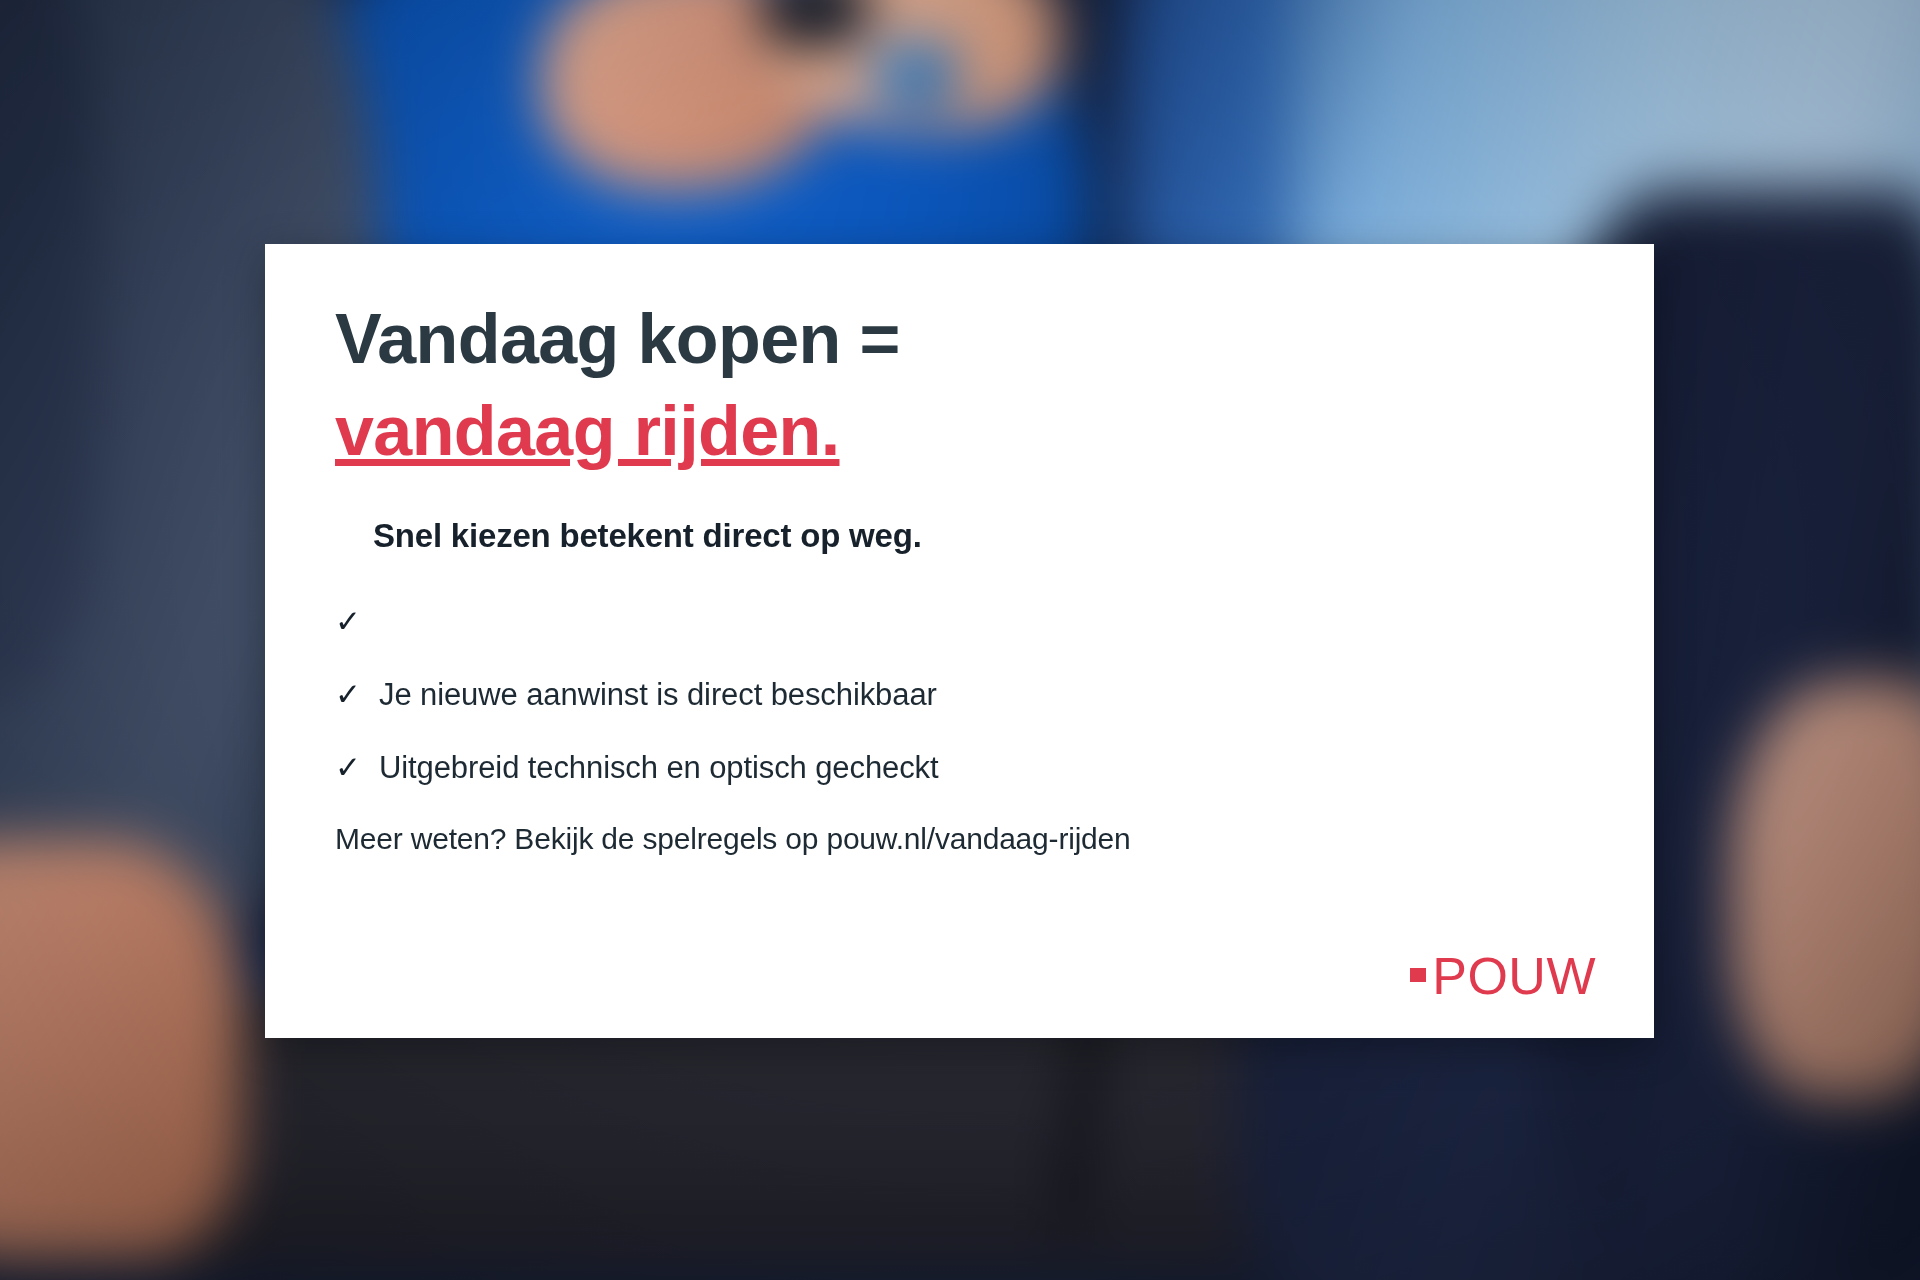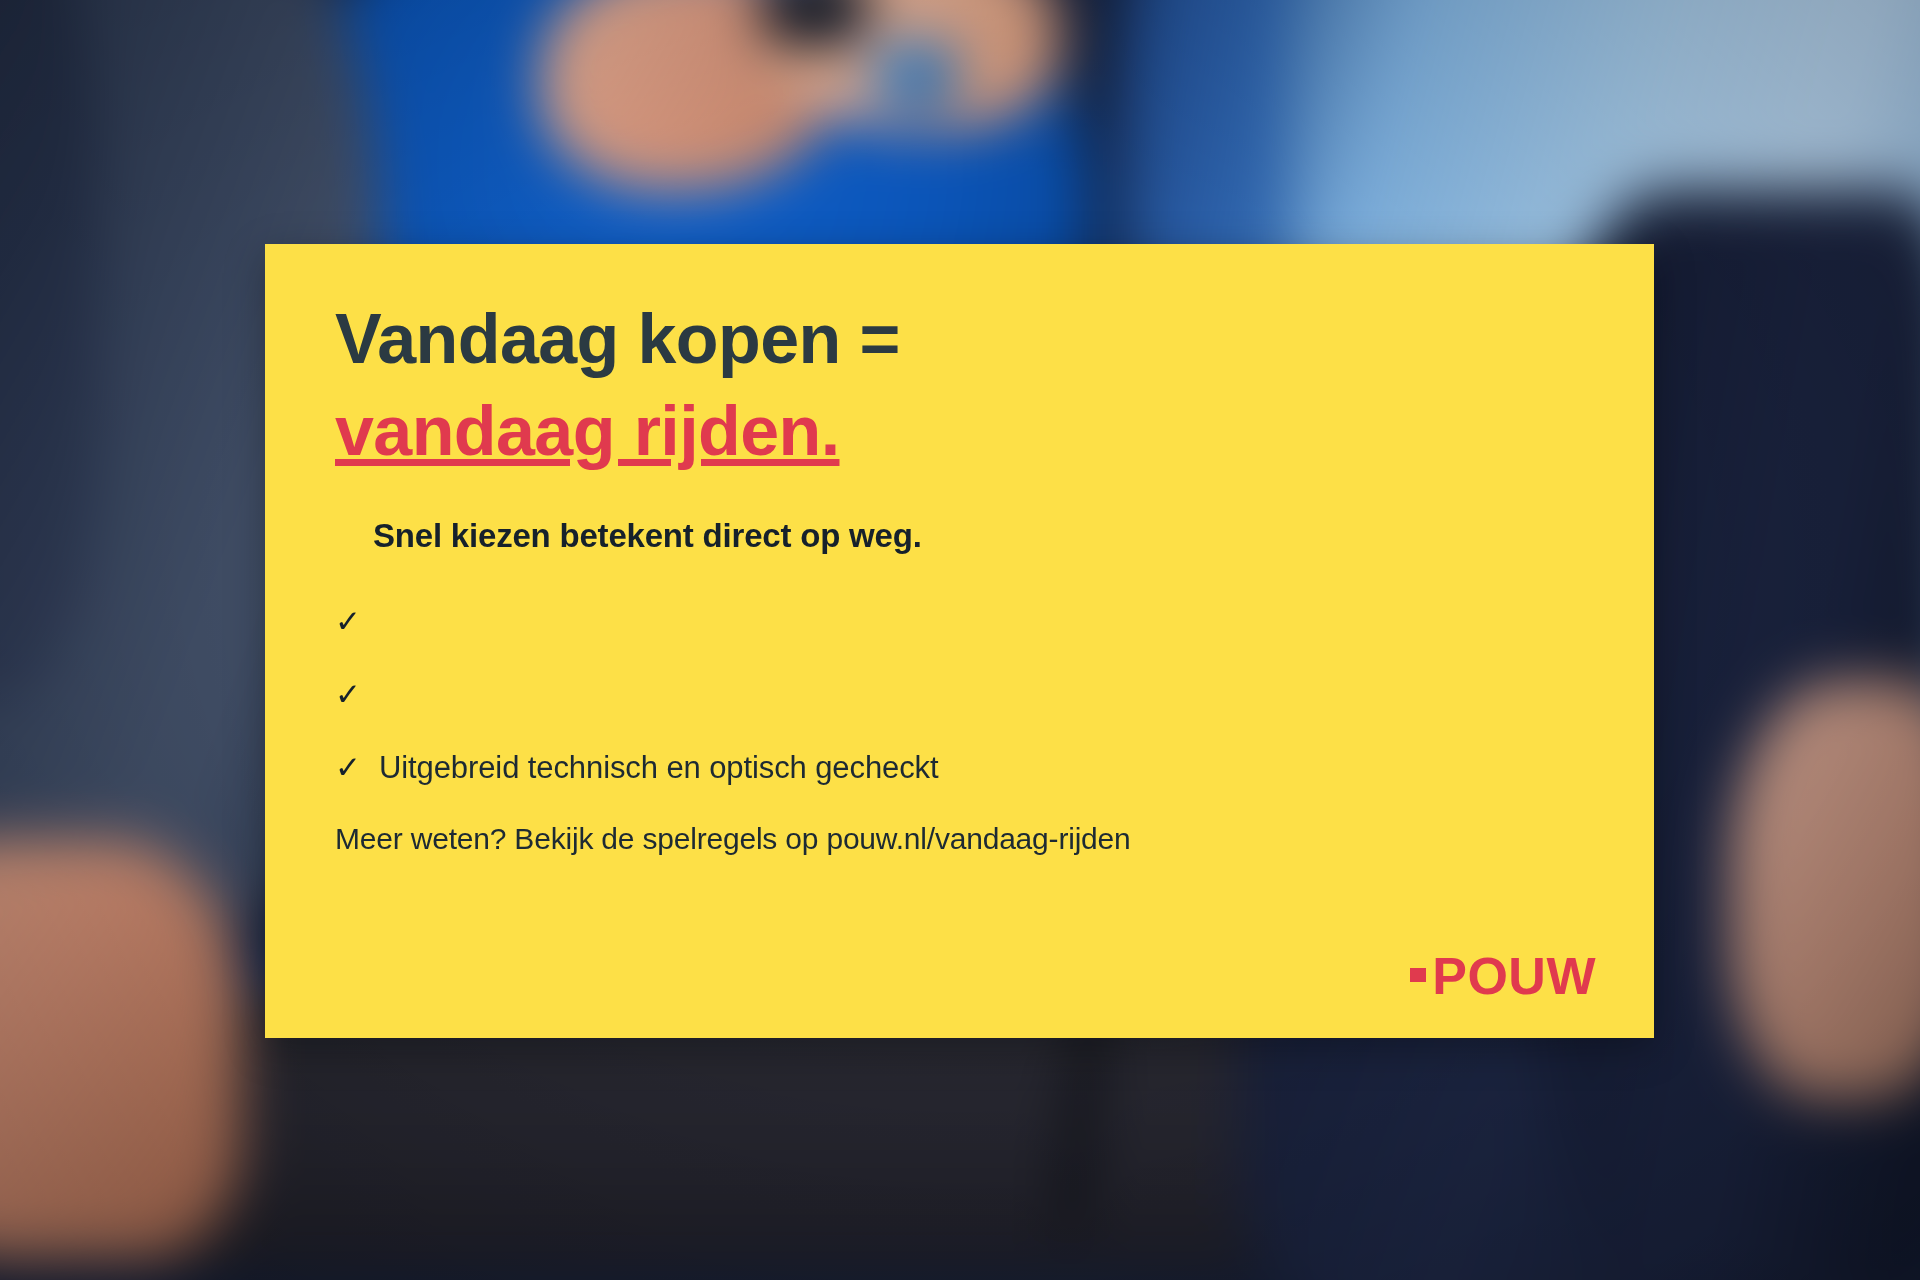--- a/index.html
+++ b/index.html
@@ -147,21 +147,21 @@
   .vignette{
     position:absolute; inset:0;
     background:radial-gradient(ellipse at 50% 45%, rgba(0,0,0,0) 40%, rgba(0,0,0,.28) 100%);
   }
 
   
   .card{
     position:absolute;
     left:265px; top:244px;
     width:1389px; height:794px;
-    background:#fde047;
+    background:#ffffff;
     box-shadow:0 10px 38px rgba(0,0,0,.30);
     padding:60px 70px 40px 70px;
   }
 
   .headline{
     font-size:70px;
     line-height:1.02;
     font-weight:700;
     letter-spacing:-0.6px;
     color:#2b3a42;
@@ -210,21 +210,21 @@
     color:#e03a4e;
   }
   .logo-dot{
     width:16px; height:14px;
     background:#e03a4e;
     margin-right:6px;
     margin-bottom:2px;
   }
   .logo-word{
     font-size:52px;
-    font-weight:700;
+    font-weight:400;
     letter-spacing:0.5px;
     line-height:1;
   }
 </style>
 </head>
 <body>
 
 <div class="stage">
 
   <div class="photo">
@@ -256,20 +256,21 @@
     </h1>
 
     <h2 class="subhead">Snel kiezen betekent direct op weg.</h2>
 
     <ul class="bullets">
       <li>
         <span class="check">✓</span>
       </li>
       <li>
         <span class="check">✓</span>
+        <span>Je nieuwe aanwinst is direct beschikbaar</span>
       </li>
       <li>
         <span class="check">✓</span>
         <span>Uitgebreid technisch en optisch gecheckt</span>
       </li>
     </ul>
 
     <p class="footnote">Meer weten? Bekijk de spelregels op pouw.nl/vandaag-rijden</p>
 
     <div class="logo">

